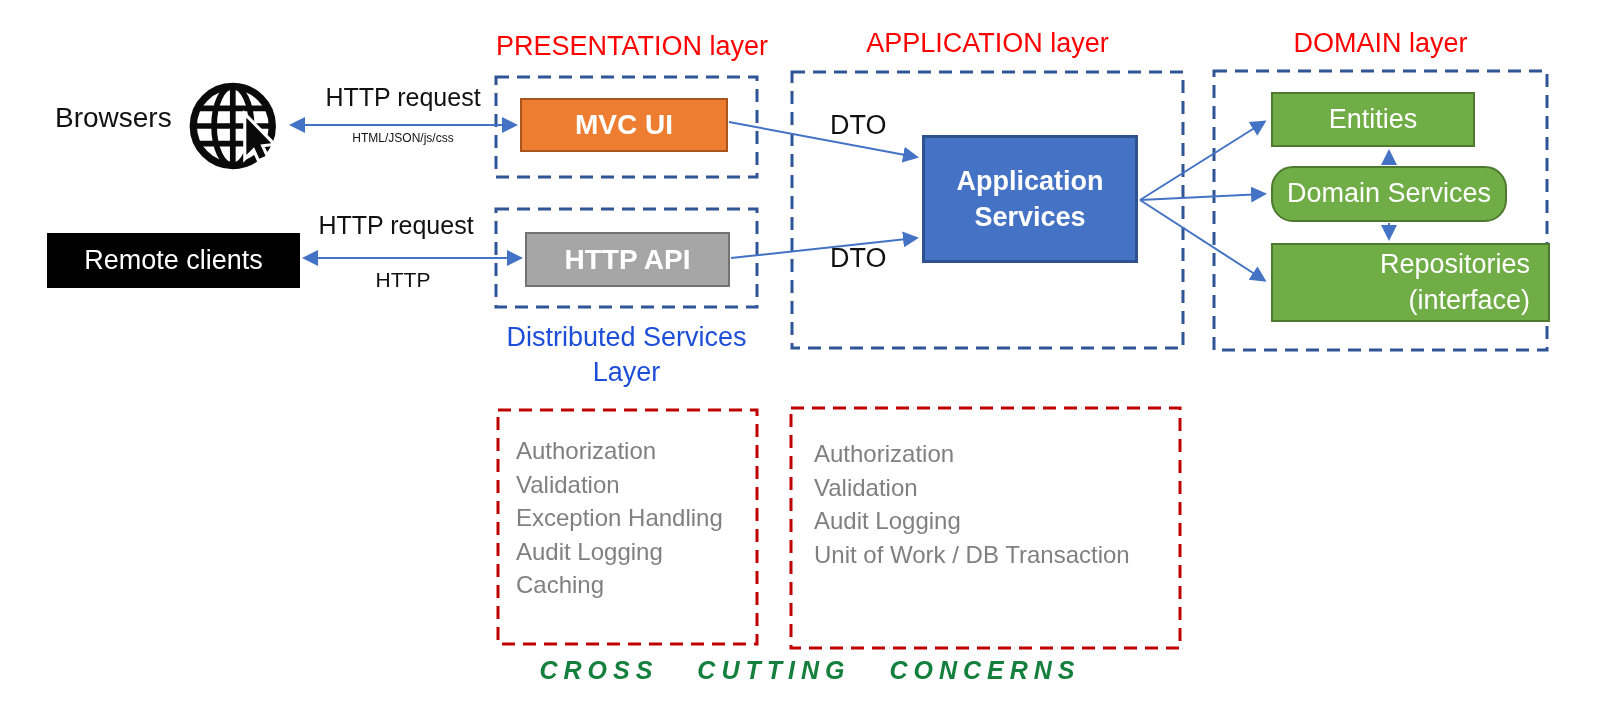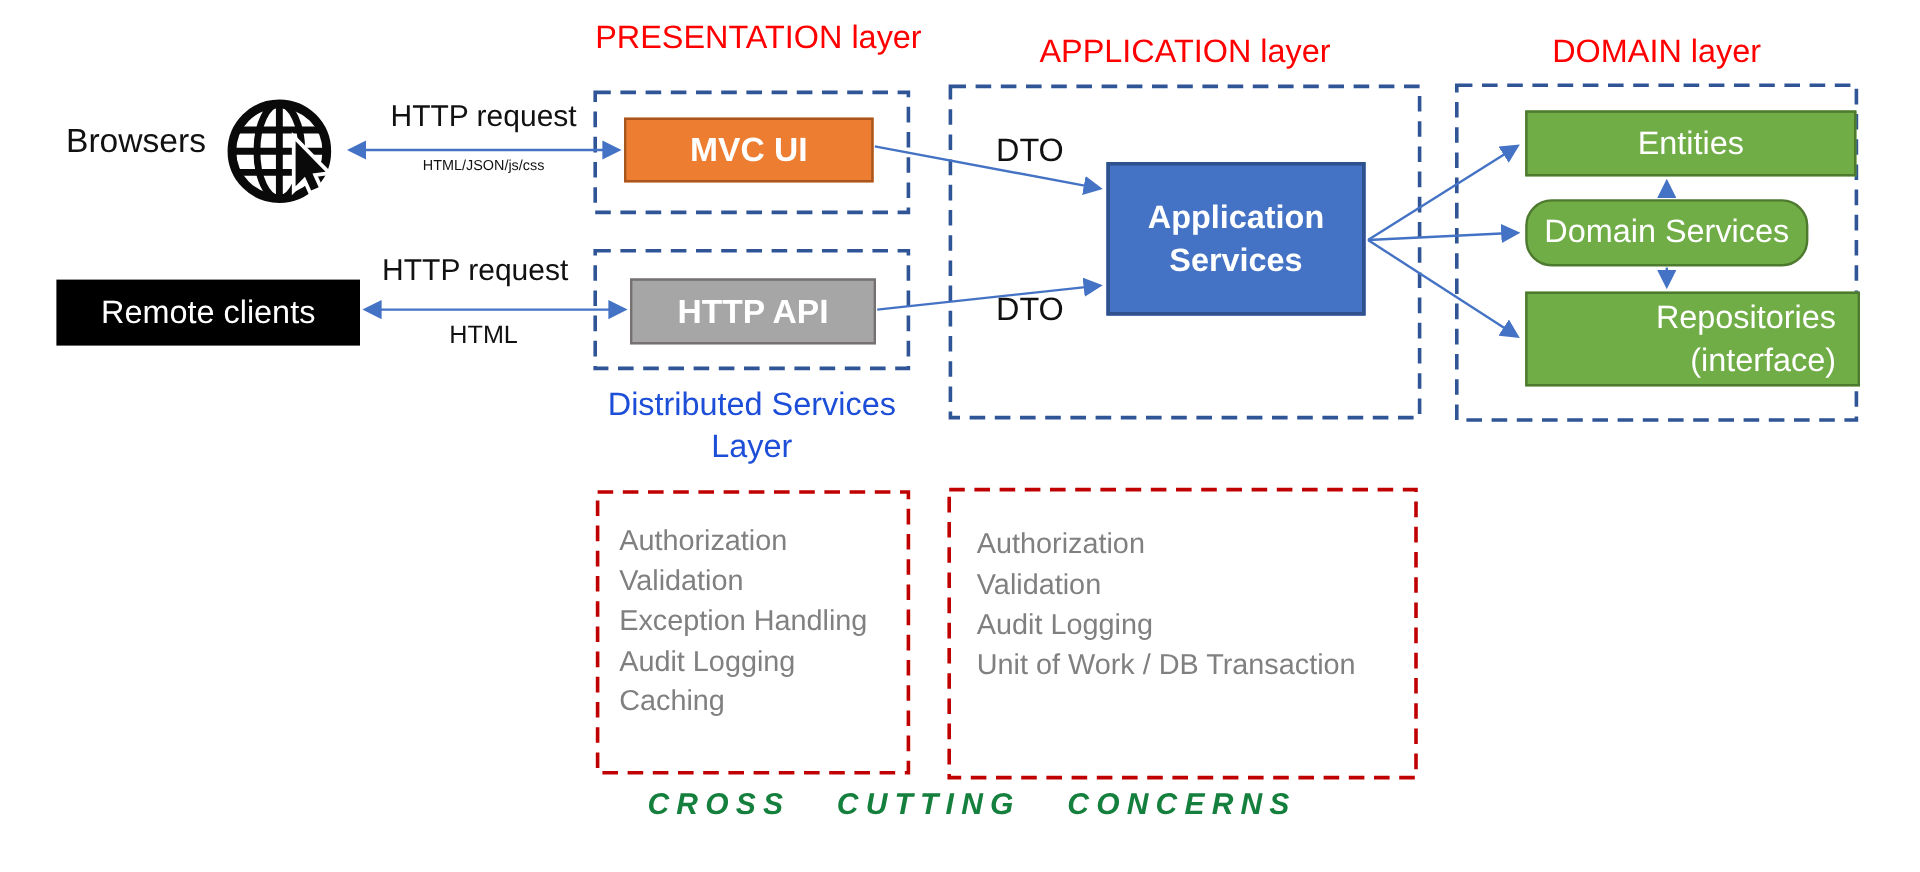--- a/index.html
+++ b/index.html
@@ -57,49 +57,49 @@
     <line x1="305" y1="258" x2="520" y2="258" stroke="#4472C4" stroke-width="2" marker-start="url(#ah)" marker-end="url(#ah)"></line>
     <line x1="729" y1="122" x2="916" y2="157" stroke="#4472C4" stroke-width="2" marker-end="url(#ah)"></line>
     <line x1="731" y1="258" x2="916" y2="238" stroke="#4472C4" stroke-width="2" marker-end="url(#ah)"></line>
     <line x1="1140" y1="200" x2="1264" y2="122" stroke="#4472C4" stroke-width="2" marker-end="url(#ah)"></line>
     <line x1="1140" y1="200" x2="1264" y2="194" stroke="#4472C4" stroke-width="2" marker-end="url(#ah)"></line>
     <line x1="1140" y1="200" x2="1264" y2="280" stroke="#4472C4" stroke-width="2" marker-end="url(#ah)"></line>
     <line x1="1389" y1="165" x2="1389" y2="152" stroke="#4472C4" stroke-width="2" marker-end="url(#ah)"></line>
     <line x1="1389" y1="223" x2="1389" y2="238" stroke="#4472C4" stroke-width="2" marker-end="url(#ah)"></line>
   </svg>
 
-  <div class="abs content layer-title" style="left:496px;top:16px;width:261px;">PRESENTATION layer</div>
+  <div class="abs content layer-title" style="left:496px;top:31px;width:261px;">PRESENTATION layer</div>
   <div class="abs content layer-title" style="left:792px;top:28px;width:391px;">APPLICATION layer</div>
   <div class="abs content layer-title" style="left:1214px;top:28px;width:333px;">DOMAIN layer</div>
 
   <div class="abs content" style="left:55px;top:102px;font-size:28px;color:#111111;">Browsers</div>
 
   <svg class="abs content" style="left:186px;top:74px;" width="104" height="104" viewBox="0 0 100 100">
     <circle cx="45" cy="50" r="38" fill="none" stroke="#0a0a0a" stroke-width="7"></circle>
     <ellipse cx="45" cy="50" rx="18" ry="38" fill="none" stroke="#0a0a0a" stroke-width="5.5"></ellipse>
     <line x1="45" y1="12" x2="45" y2="88" stroke="#0a0a0a" stroke-width="5.5"></line>
     <line x1="12" y1="33" x2="78" y2="33" stroke="#0a0a0a" stroke-width="5.5"></line>
     <line x1="7" y1="50" x2="83" y2="50" stroke="#0a0a0a" stroke-width="5.5"></line>
     <line x1="12" y1="67" x2="78" y2="67" stroke="#0a0a0a" stroke-width="5.5"></line>
     <path d="M58,42 L58,78 L65.5,70.5 L70.5,81.5 L76.5,78.8 L71.5,67.8 L82,66.5 Z" fill="#0a0a0a" stroke="#ffffff" stroke-width="6" paint-order="stroke"></path>
   </svg>
 
   <div class="solid-box box-black content" style="left:47px;top:233px;width:253px;height:55px;">Remote clients</div>
 
   <div class="conn-label content" style="left:300px;top:83px;width:206px;font-size:25px;">HTTP request</div>
   <div class="conn-label content" style="left:300px;top:131px;width:206px;font-size:12px;">HTML/JSON/js/css</div>
   <div class="conn-label content" style="left:296px;top:211px;width:200px;font-size:25px;">HTTP request</div>
-  <div class="conn-label content" style="left:303px;top:268px;width:200px;font-size:21px;">HTML</div>
+  <div class="conn-label content" style="left:303px;top:268px;width:200px;font-size:21px;">HTTP</div>
   <div class="conn-label content" style="left:830px;top:110px;width:56px;font-size:27px;">DTO</div>
   <div class="conn-label content" style="left:830px;top:243px;width:56px;font-size:27px;">DTO</div>
 
   <div class="solid-box box-mvc content" style="left:520px;top:98px;width:208px;height:54px;">MVC UI</div>
   <div class="solid-box box-api content" style="left:525px;top:232px;width:205px;height:55px;">HTTP API</div>
   <div class="solid-box box-app content" style="left:922px;top:135px;width:216px;height:128px;padding:0 16px;">Application Services</div>
-  <div class="solid-box box-green content" style="left:1271px;top:92px;width:276px;height:55px;">Entities</div>
+  <div class="solid-box box-green content" style="left:1271px;top:92px;width:204px;height:55px;">Entities</div>
   <div class="solid-box box-green content" style="left:1271px;top:166px;width:236px;height:56px;border-radius:22px;">Domain Services</div>
   <div class="solid-box box-green content" style="left:1271px;top:243px;width:279px;height:79px;padding:0 18px;text-align:right;">Repositories (interface)</div>
 
   <div class="red-multiline content" style="left:496px;top:320px;width:261px;">Distributed Services Layer</div>
 
   <div class="gray-list content" style="left:516px;top:434px;">
     <div>Authorization</div>
     <div>Validation</div>
     <div>Exception Handling</div>
     <div>Audit Logging</div>

